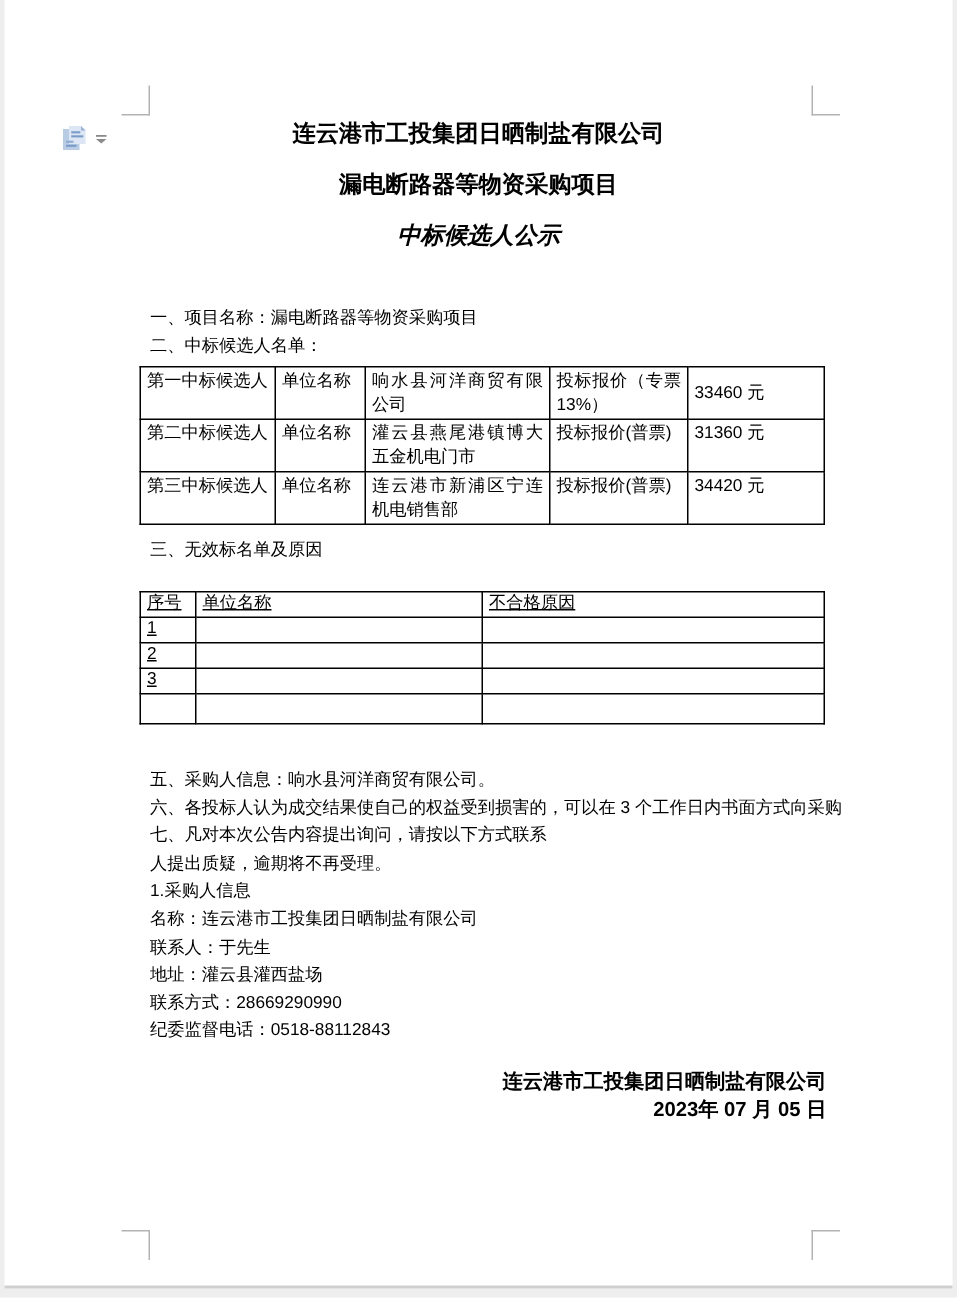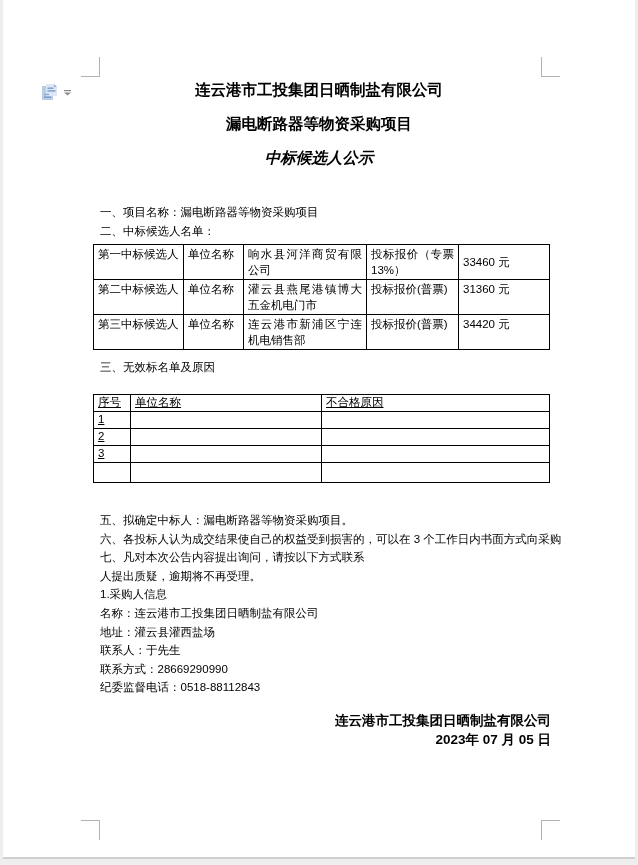--- a/index.html
+++ b/index.html
@@ -203,28 +203,28 @@
       </tr>
       <tr>
         <td style="height:17px"></td>
         <td></td>
         <td></td>
       </tr>
     </tbody>
   </table>
 
   <div class="lower bodytext">
-    <div>五、拟确定中标人：漏电断路器等物资采购项目。</div>
+    <div>五、采购人信息：响水县河洋商贸有限公司。</div>
     <div>六、各投标人认为成交结果使自己的权益受到损害的，可以在 3 个工作日内书面方式向采购</div>
     <div>七、凡对本次公告内容提出询问，请按以下方式联系</div>
     <div>人提出质疑，逾期将不再受理。</div>
     <div>1.采购人信息</div>
     <div>名称：连云港市工投集团日晒制盐有限公司</div>
+    <div>联系人：于先生</div>
     <div>地址：灌云县灌西盐场</div>
-    <div>联系人：于先生</div>
     <div>联系方式：28669290990</div>
     <div>纪委监督电话：0518-88112843</div>
   </div>
 
   <div class="signature">
     <div>连云港市工投集团日晒制盐有限公司</div>
     <div>2023年 07 月 05 日</div>
   </div>
 
 </div>

